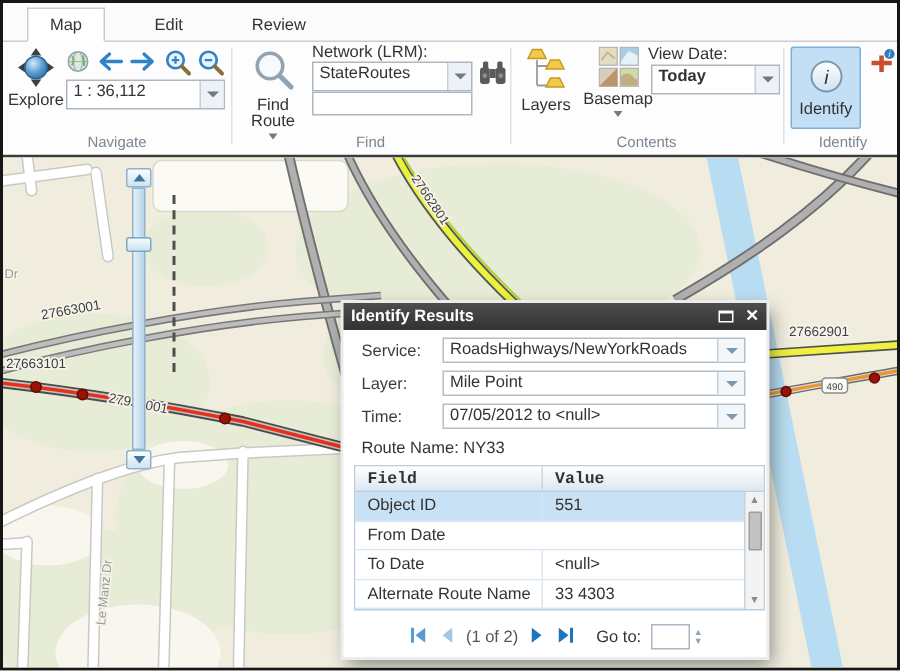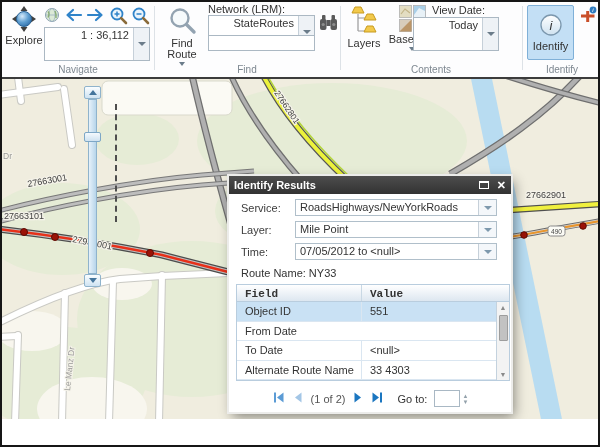--- a/index.html
+++ b/index.html
@@ -12,21 +12,21 @@
   .tab{ display:inline-block; text-align:center; font-size:11px; color:#333;
         padding:5px 0 4px 0; position:relative; top:3px; height:23px; cursor:default;}
   .tab.active{ background:#fff; border:1px solid #c9cdd2; border-bottom:1px solid #fff; }
 
   
   .ribbon{ height:75px; background:#fdfdfe; position:relative; font-size:11px; color:#333; }
   .gsep{ position:absolute; top:4px; height:64px; width:1px; background:#dde2e7; }
   .glabel{ position:absolute; bottom:2px; font-size:10px; color:#7d8790; text-align:center; }
   .rbtn{ position:absolute; display:flex; flex-direction:column; align-items:center; cursor:default; }
   .rlabel{ font-size:11px; color:#333; line-height:11px; text-align:center; }
-  .combo{ position:absolute; display:flex; background:#fff; border:1px solid #abb8c3; height:34px;text-align:right; }
+  .combo{ position:absolute; display:flex; background:#fff; border:1px solid #abb8c3; height:20px; }
   .combo .val{ flex:1; padding:1px 4px; font-size:11px; color:#333; white-space:nowrap; overflow:hidden;}
   .combo .arr{ width:16px; border-left:1px solid #c6d0d9; background:#eef2f6;
                display:flex; align-items:center; justify-content:center; }
   .tri-dn{ width:0; height:0; border-left:4px solid transparent; border-right:4px solid transparent;
            border-top:4px solid #6b7c8a; }
   .tinytri{ width:0; height:0; border-left:3.5px solid transparent; border-right:3.5px solid transparent;
             border-top:4px solid #6b7c8a; margin-top:2px;}
   .ribbon-input{ position:absolute; border:1px solid #abb8c3; background:#fff; height:16px;
                  font-size:11px; padding:1px 3px; width:107px;}
   .idbtn{ position:absolute; left:525px; top:3px; width:47px; height:55px; background:#c3dff5;
@@ -89,20 +89,25 @@
   .spin{ display:flex; flex-direction:column; justify-content:center; margin-left:2px; }
   .spin span{ font-size:6px; color:#93a1ab; line-height:6px; }
 
   svg text{ font-family:"Liberation Sans",sans-serif; }
 </style>
 </head>
 <body>
 
 <div class="screen">
 
+  <div class="tabstrip">
+    <span class="tab active" style="width:52px;margin-left:16px;">Map</span>
+    <span class="tab" style="width:48px;margin-left:14px;">Edit</span>
+    <span class="tab" style="width:62px;margin-left:14px;">Review</span>
+  </div>
 
   <div class="ribbon">
 
     <div class="rbtn" style="left:4px;top:3px;width:36px;">
       <span>
         <svg width="26" height="28" viewBox="0 0 26 28">
           <defs>
               <radialGradient id="orbg" cx="38%" cy="32%" r="75%">
             <stop offset="0%" stop-color="#d6eafa"></stop>
                 <stop offset="55%" stop-color="#5e9ed1"></stop>
@@ -233,21 +238,21 @@
           <path d="M0.5,26.5 L12.5,14.5 V26.5 Z" fill="#bb9668"></path>
           <rect x="14.5" y="14.5" width="12" height="12" fill="#cfdba6" stroke="#b0b0b0" stroke-width="0.8"></rect>
           <path d="M15,20 q4,-4 8,0 q2,3 3,1 V26 H15 Z" fill="#c0ae82"></path>
         </svg>
       </span>
       <span class="rlabel">Basemap</span>
       <span class="tinytri"></span>
     </div>
 
     <div style="position:absolute;left:430px;top:2px;font-size:11px;color:#333;">View Date:</div>
-    <div class="combo" style="left:411px;top:15px;width:86px;">
+    <div class="combo" style="left:432px;top:15px;width:86px;font-weight:bold;">
       <span class="val">Today</span>
       <span class="arr">
           <span class="tri-dn"></span>
         </span>
     </div>
     <div class="glabel" style="left:338px;width:182px;">Contents</div>
     <div class="gsep" style="left:520px;"></div>
 
     <div class="idbtn">
       <span>

